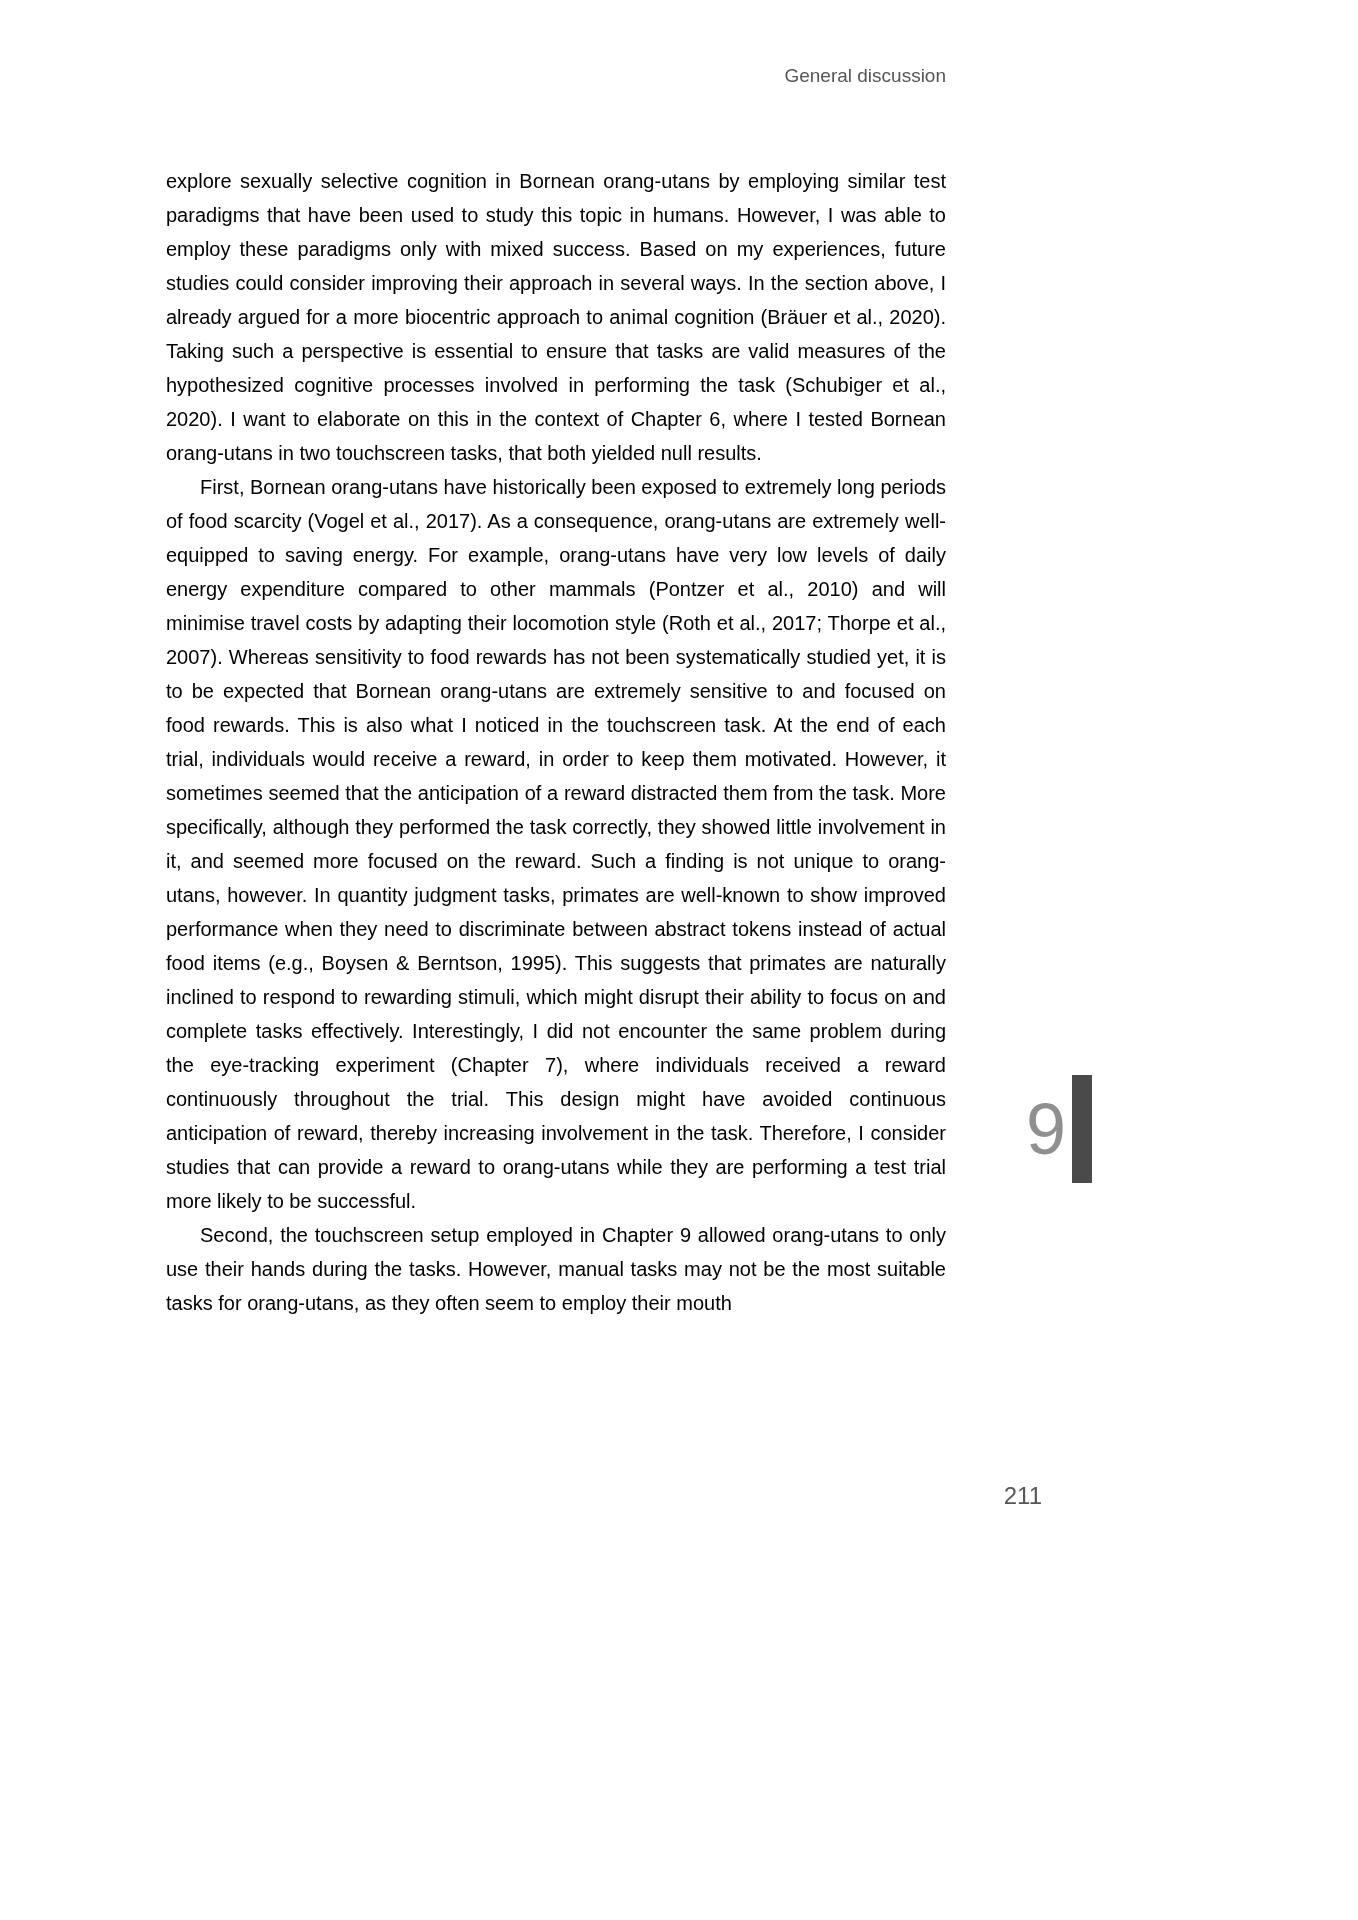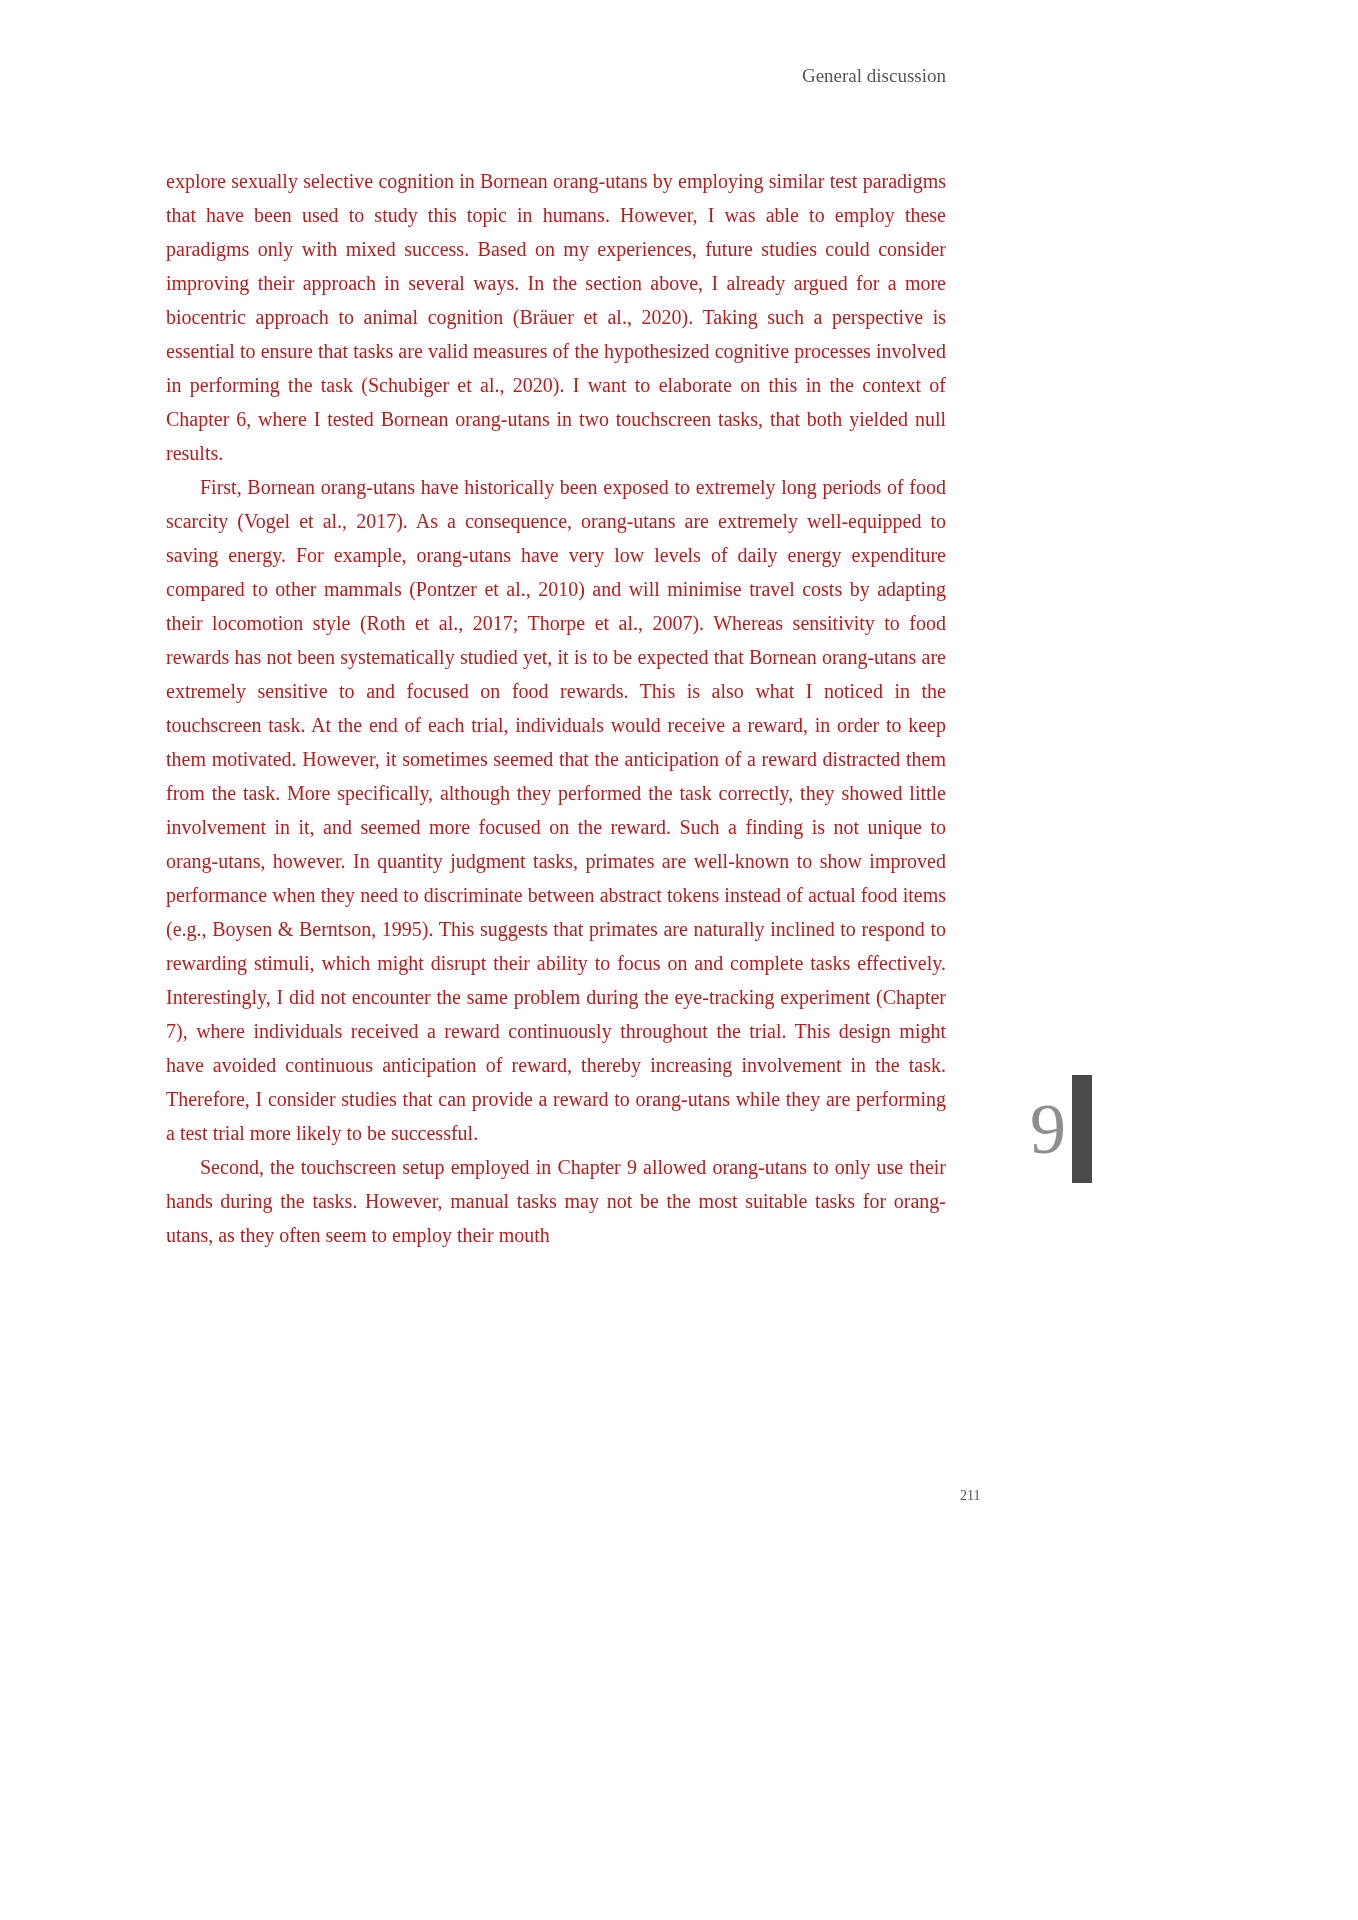--- a/index.html
+++ b/index.html
@@ -6,40 +6,40 @@
     margin: 0;
     padding: 0;
     background: #ffffff;
   }
   .page {
     position: relative;
     width: 1092px;
     height: 1920px;
     background: #ffffff;
     overflow: hidden;
-    font-family: Liberation Serif, serif;
+    font-family: Liberation Sans, sans-serif;
   }
   .running-header {
     position: absolute;
     top: 64px;
     left: 166px;
     width: 780px;
     text-align: right;
     font-size: 19px;
     line-height: 24px;
     color: #565656;
   }
   .text-block {
     position: absolute;
     top: 164px;
     left: 166px;
     width: 780px;
     font-size: 20px;
     line-height: 34px;
-    color: #b91c1c;
+    color: #000000;
     text-align: justify;
   }
   .text-block p {
     margin: 0;
     padding: 0;
   }
   .text-block p.indent {
     text-indent: 34px;
   }
   .chapter-number {
@@ -59,21 +59,22 @@
     left: 1072px;
     width: 26px;
     height: 108px;
     background: #4a4a4a;
   }
   .page-number {
     position: absolute;
     top: 1484px;
     left: 960px;
     width: 82px;
-    font-size: 14px;
+    text-align: right;
+    font-size: 24px;
     line-height: 24px;
     color: #565656;
   }
 </style>
 </head>
 <body>
 
 <div class="page">
 
   <div class="running-header">General discussion</div>

